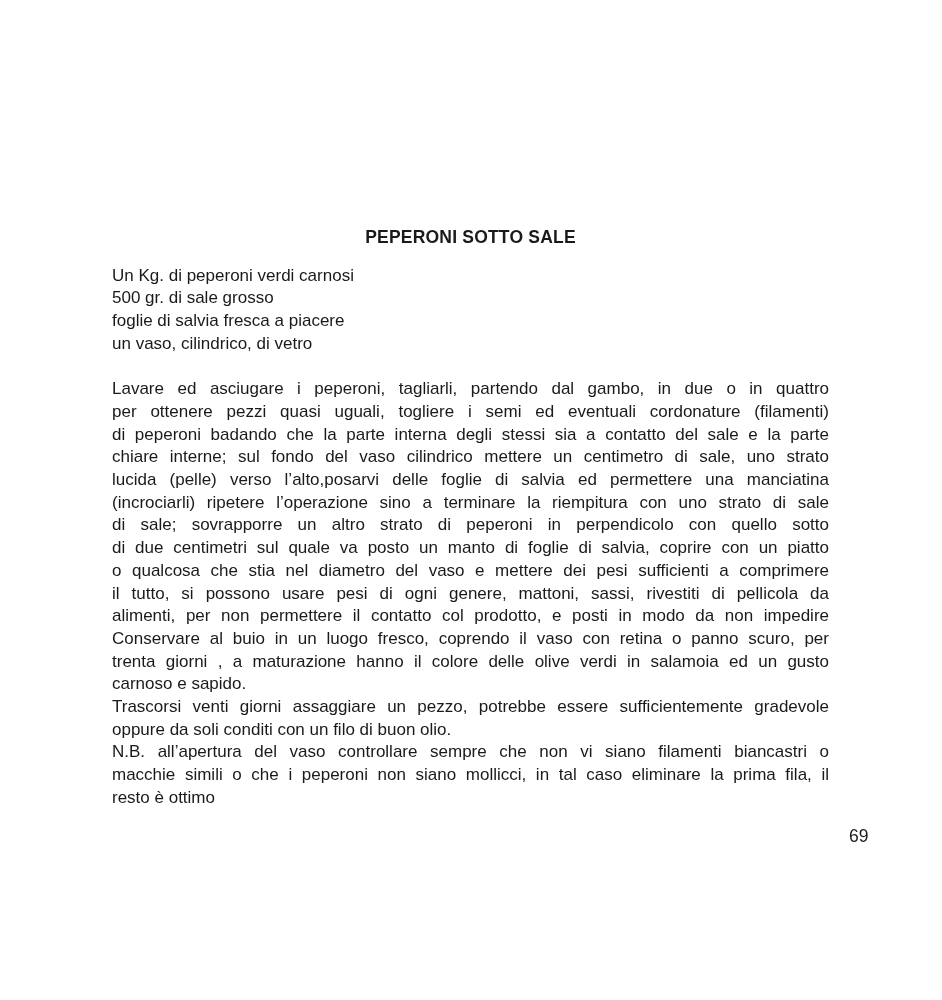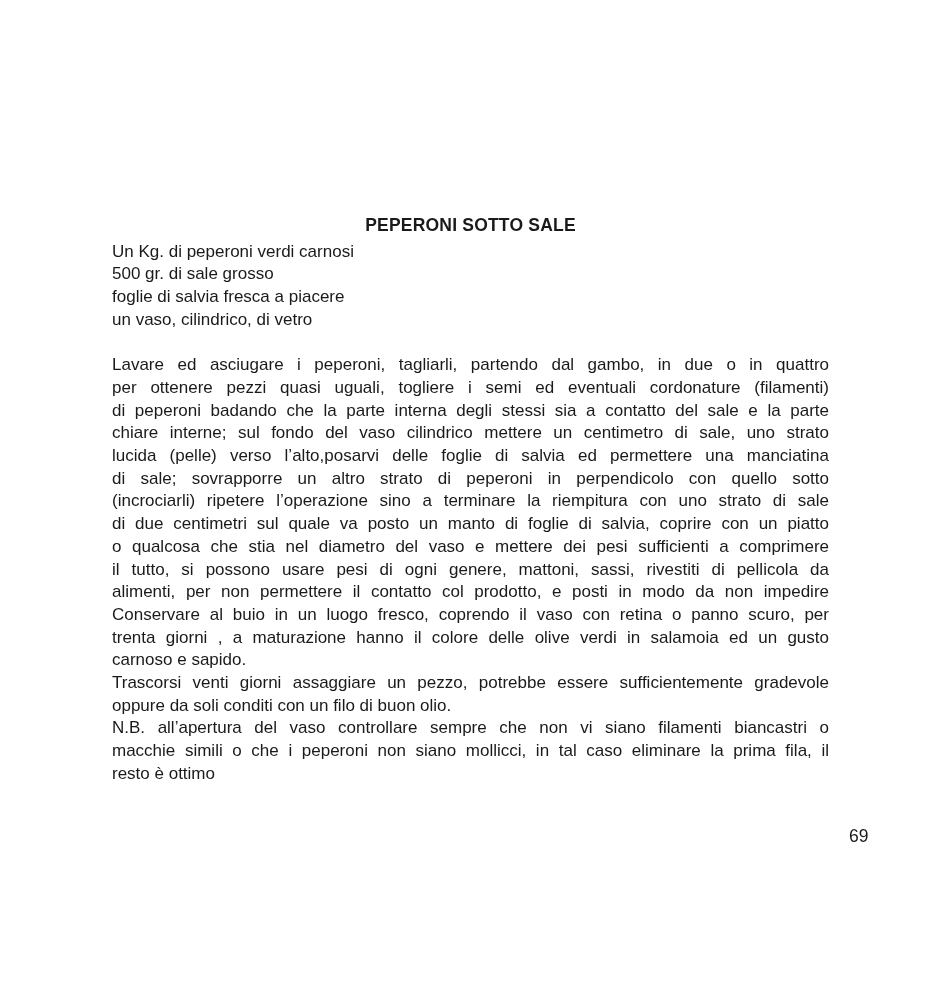--- a/index.html
+++ b/index.html
@@ -17,21 +17,21 @@
   }
   .text-block {
     position: absolute;
     left: 112px;
     top: 210px;
     width: 717px;
     font-size: 17px;
     line-height: 22.7px;
   }
   .recipe-title {
-    margin: 4px;
+    margin: 16px;
     font-size: 17.5px;
     font-weight: bold;
     text-align: center;
     line-height: 22.7px;
     letter-spacing: 0.2px;
   }
   .ingredients .line {
     text-align: left;
   }
   .body-text {
@@ -64,22 +64,22 @@
         <div class="line">500 gr. di sale grosso</div>
         <div class="line">foglie di salvia fresca a piacere</div>
         <div class="line">un vaso, cilindrico, di vetro</div>
       </div>
     <div class="body-text" id="paragraphs">
         <div class="line">Lavare ed asciugare i peperoni, tagliarli, partendo dal gambo, in due o in quattro</div>
         <div class="line">per ottenere pezzi  quasi uguali, togliere i semi ed eventuali cordonature (filamenti)</div>
         <div class="line">di peperoni badando che la parte interna degli stessi sia a contatto del sale e la parte</div>
         <div class="line">chiare interne; sul fondo del vaso cilindrico mettere un centimetro di sale, uno strato</div>
         <div class="line">lucida (pelle) verso l’alto,posarvi delle foglie di salvia ed permettere una manciatina</div>
+        <div class="line">(incrociarli) ripetere l’operazione sino a terminare la riempitura con uno strato di sale</div>
         <div class="line">di sale; sovrapporre un altro strato di peperoni in perpendicolo con quello sotto</div>
-        <div class="line">(incrociarli) ripetere l’operazione sino a terminare la riempitura con uno strato di sale</div>
         <div class="line">di due centimetri sul quale va posto un manto di foglie di salvia, coprire con un piatto</div>
         <div class="line">o qualcosa che stia nel diametro del vaso e mettere dei pesi sufficienti a comprimere</div>
         <div class="line">il tutto, si possono usare pesi di ogni genere, mattoni, sassi, rivestiti di pellicola da</div>
         <div class="line">alimenti, per non permettere il contatto col prodotto, e posti in modo da non impedire</div>
         <div class="line">Conservare al buio in un luogo fresco, coprendo il vaso con retina o panno scuro, per</div>
         <div class="line">trenta giorni , a maturazione  hanno il colore delle olive verdi in salamoia ed un gusto</div>
         <div class="line para-end">carnoso e sapido.</div>
         <div class="line">Trascorsi venti giorni assaggiare un pezzo, potrebbe essere sufficientemente gradevole</div>
         <div class="line para-end">oppure da soli conditi con un filo di buon olio.</div>
         <div class="line">N.B. all’apertura del vaso controllare sempre che non vi siano filamenti biancastri o</div>

